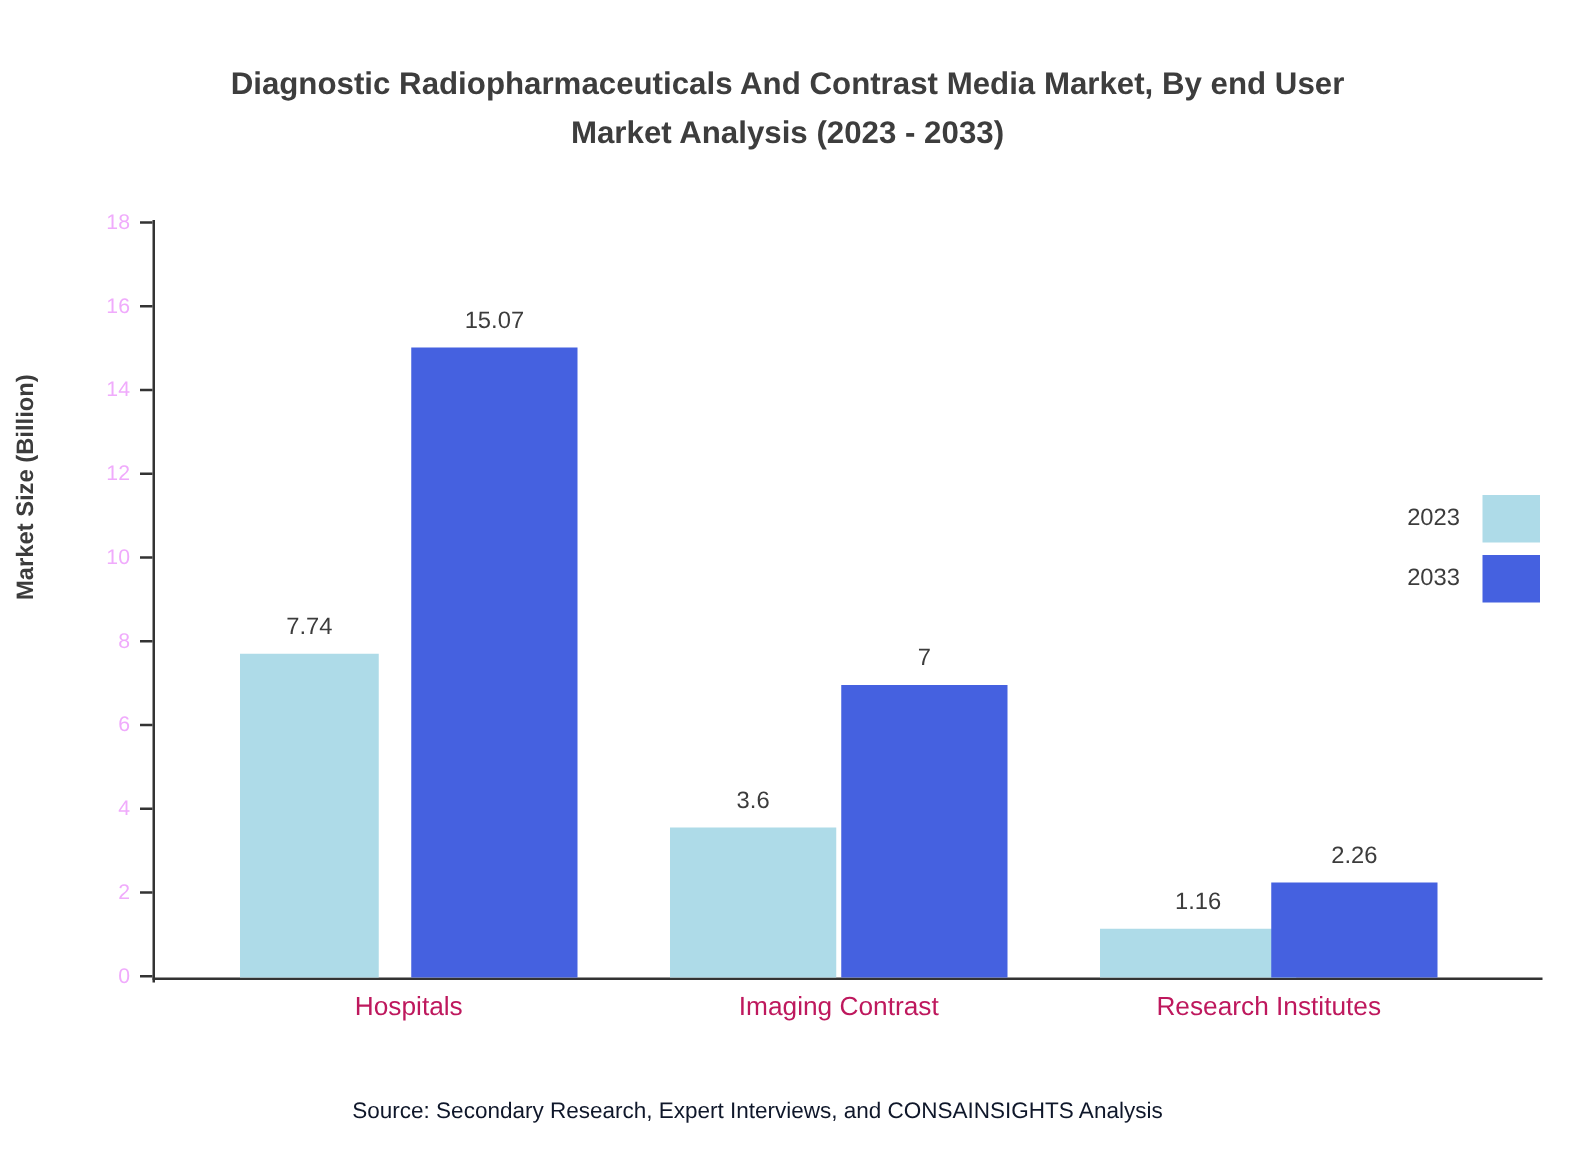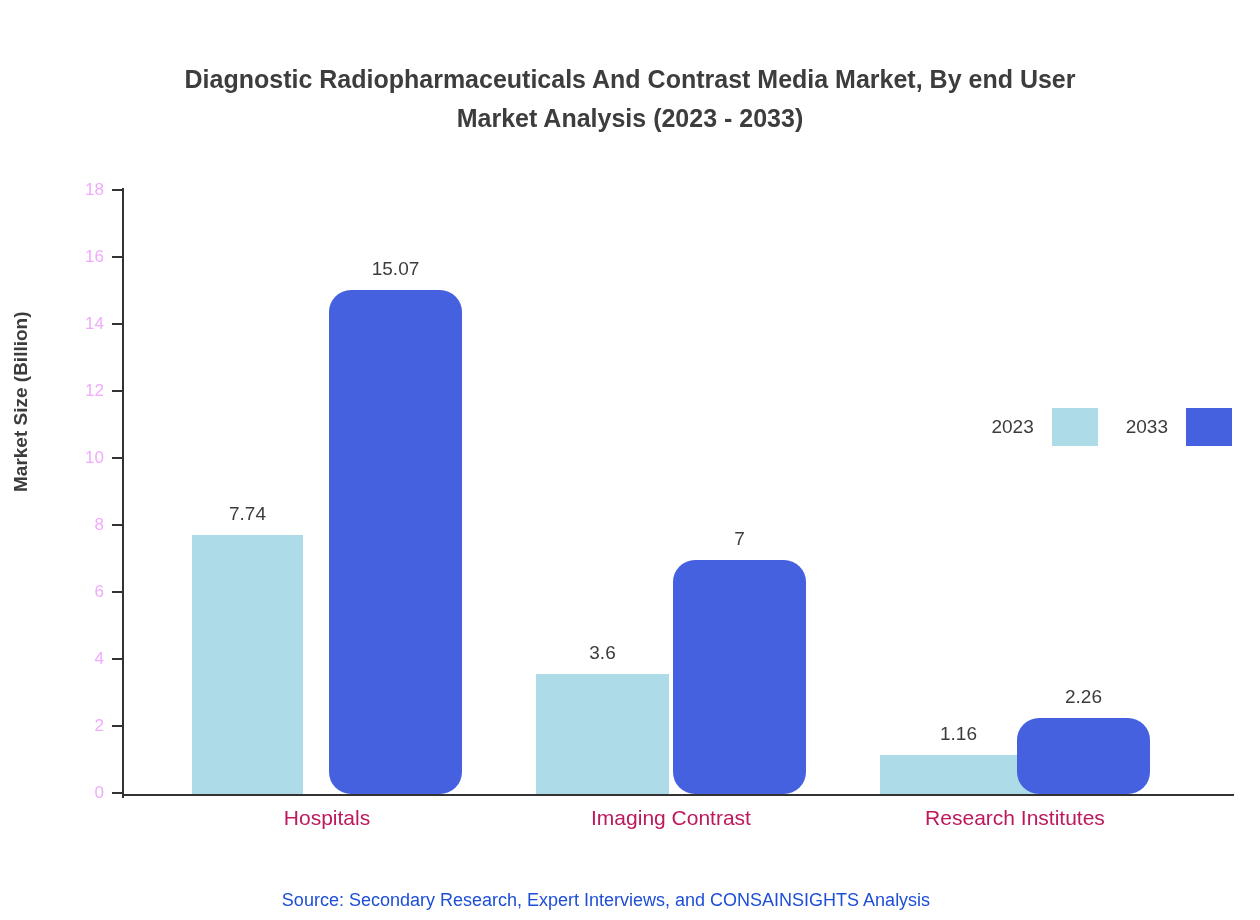--- a/index.html
+++ b/index.html
@@ -12,21 +12,20 @@
     background: #ffffff;
     font-family: "Liberation Sans", sans-serif;
     color: #3c3c3c;
     overflow: hidden;
     position: relative;
   }
 
   .chart-root {
     position: absolute;
     inset: 0;
-    margin-top: 12px;
   }
 
   
   .title {
     position: absolute;
     top: 48px;
     left: 80px;
     width: 1100px;
     text-align: center;
     font-size: 25px;
@@ -105,21 +104,21 @@
   .group {
     position: absolute;
     bottom: 0;
     height: 100%;
   }
   .bar {
     position: absolute;
     bottom: 0;
   }
   .bar-2023 { background: #aedbe8; }
-  .bar-2033 { background: #4561e0; border-radius: 22px; }
+  .bar-2033 { background: #4561e0; }
   .bar-label {
     position: absolute;
     bottom: 100%;
     left: 50%;
     transform: translateX(-50%);
     margin-bottom: 10px;
     font-size: 19px;
     color: #3c3c3c;
     white-space: nowrap;
   }
@@ -133,22 +132,22 @@
     white-space: nowrap;
     transform: translateX(-50%);
   }
 
   
   .legend {
     position: absolute;
     right: 0;
     top: 216px;
     display: flex;
-    flex-direction: row;
-    gap: 28px;
+    flex-direction: column;
+    gap: 10px;
     text-align: center;
   }
   .legend-row {
     display: flex;
     align-items: center;
     gap: 18px;
     justify-content: flex-end;
   }
   .legend-label {
     font-size: 19px;
@@ -161,21 +160,21 @@
   }
 
   
   .source {
     position: absolute;
     top: 878px;
     left: 0;
     width: 1212px;
     text-align: center;
     font-size: 18px;
-    color: #1d4ed8;
+    color: #0f172a;
   }
 </style>
 </head>
 <body>
 
 <div class="chart-root">
 
   <div class="title">
     <span>Diagnostic Radiopharmaceuticals And Contrast Media Market, By end User</span>
     <span class="title-line2">Market Analysis (2023 - 2033)</span>

